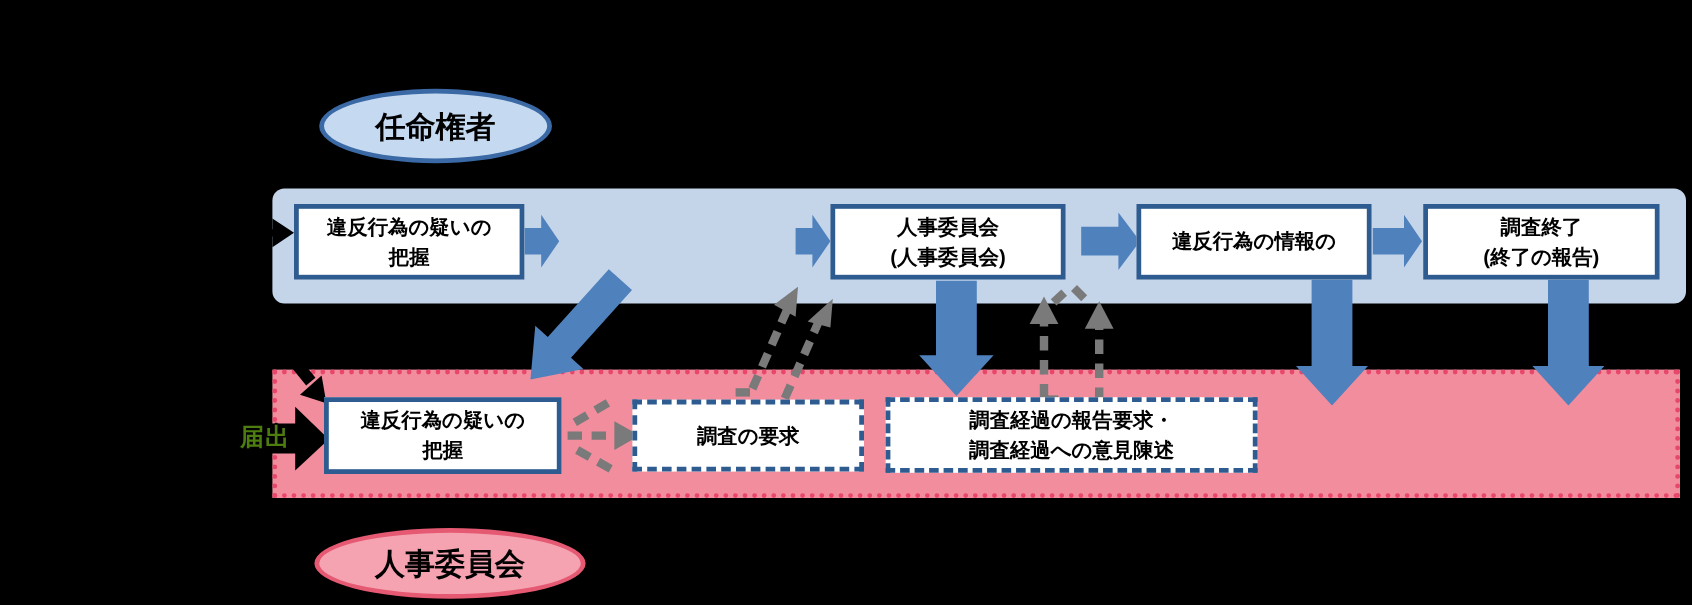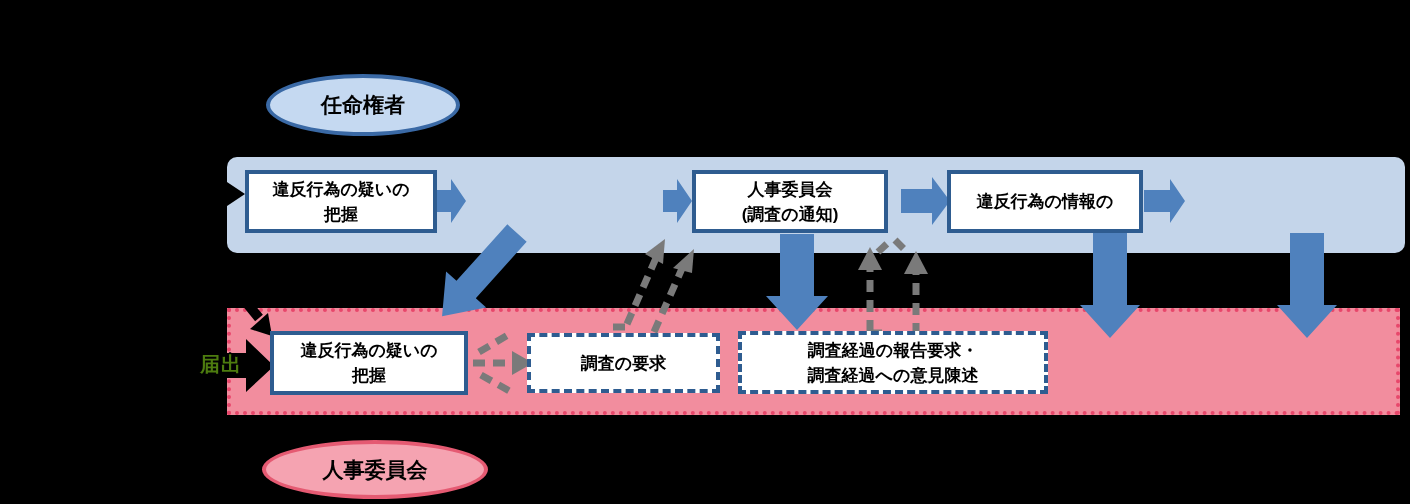--- a/index.html
+++ b/index.html
@@ -14,21 +14,21 @@
   .box{
     position:absolute;z-index:3;box-sizing:border-box;background:#fff;
     display:flex;flex-direction:column;align-items:center;justify-content:center;
     text-align:center;font-size:17px;font-weight:bold;line-height:25px;
   }
   .solid{border:4px solid #2e5c90;}
   .dashed{border:4px dashed #2e5c90;}
   .ellipse{
     position:absolute;z-index:3;box-sizing:border-box;border-radius:50%;
     display:flex;align-items:center;justify-content:center;
-    font-size:21px;font-weight:bold;
+    font-size:25px;font-weight:bold;
   }
   #appointer-ellipse{left:266px;top:74px;width:194px;height:62px;background:#c5d9f1;border:4px solid #3a69a5;}
   #committee-ellipse{left:262px;top:440px;width:226px;height:59px;background:#f5a3b1;border:4px solid #e55a72;}
   #notification-label{
     position:absolute;z-index:4;left:200px;top:351px;width:48px;
     font-size:20px;font-weight:bold;color:#4d7c0f;letter-spacing:1px;
     text-shadow:-2px 0 #000,2px 0 #000,0 -2px #000,0 2px #000,-1px -1px #000,1px 1px #000,-1px 1px #000,1px -1px #000;
   }
 </style>
 </head>
@@ -100,25 +100,29 @@
     <polygon fill="#7a7a7a" points="858,270 870,247 882,270"></polygon>
     <polygon fill="#7a7a7a" points="904,274 916,251 928,274"></polygon>
   </svg>
 
   <div class="box solid" style="left:245px;top:170px;width:192px;height:63px">
     <div>違反行為の疑いの</div>
     <div>把握</div>
   </div>
   <div class="box solid" style="left:692px;top:170px;width:196px;height:63px">
     <div>人事委員会</div>
-    <div>(調査の通知)</div>
+    <div>(人事委員会)</div>
   </div>
   <div class="box solid" style="left:947px;top:170px;width:196px;height:63px">
     <div>違反行為の情報の</div>
     <div></div>
+  </div>
+  <div class="box solid" style="left:1186px;top:170px;width:197px;height:63px">
+    <div>調査終了</div>
+    <div>(終了の報告)</div>
   </div>
 
   <div class="box solid" style="left:270px;top:331px;width:198px;height:64px">
     <div>違反行為の疑いの</div>
     <div>把握</div>
   </div>
   <div class="box dashed" style="left:527px;top:333px;width:193px;height:60px">
     <div>調査の要求</div>
     <div></div>
   </div>

